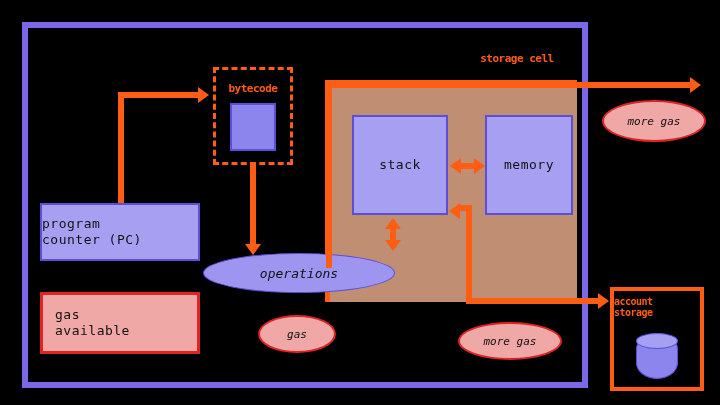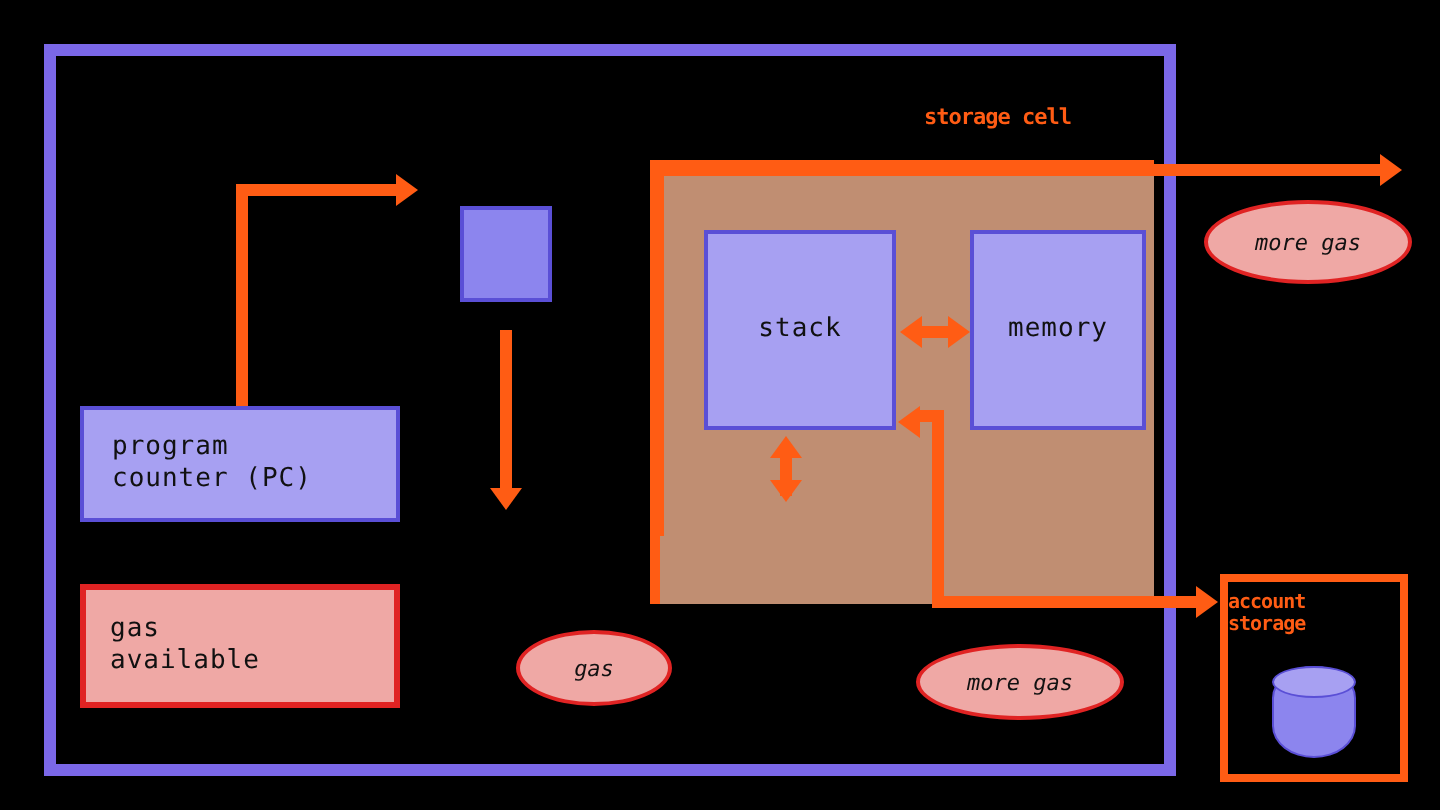--- a/index.html
+++ b/index.html
@@ -22,21 +22,21 @@
   .bbox{background:#a7a0f2;border:2px solid #5a4fd6;}
   .box-pc{left:40px;top:203px;width:160px;height:58px;}
   .box-stack{left:352px;top:115px;width:96px;height:100px;}
   .box-memory{left:485px;top:115px;width:88px;height:100px;}
   .box-inner-code{left:230px;top:103px;width:46px;height:48px;
                   background:#8c85ee;border:2px solid #5a4fd6;}
 
   .boxtxt{position:absolute;left:0;right:0;top:50%;
           transform:translateY(-50%);text-align:center;
           color:#111;font-size:13px;line-height:1.25;letter-spacing:.5px;}
-  .box-pc .boxtxt{text-align:left;padding-left:14px;}
+  .box-pc .boxtxt{text-align:left;}
 
   
   .gasbox{left:40px;top:292px;width:160px;height:62px;
           background:#efa8a5;border:3px solid #e02323;}
   .gasbox .boxtxt{text-align:left;padding-left:12px;}
 
   
   .bytecode-box{left:213px;top:67px;width:80px;height:98px;
                 border:3px dashed #ff5c14;}
   .bytecode-label{position:absolute;left:0;right:0;top:12px;
@@ -64,21 +64,21 @@
   .storage-label{position:absolute;left:0;right:0;top:6px;text-align:left;
                  color:#ff5c14;font-size:10px;font-weight:bold;
                  line-height:1.05;letter-spacing:-0.5px;}
   .cyl{position:absolute;left:50%;transform:translateX(-50%);top:42px;
        width:40px;height:44px;background:#8c85ee;border:1px solid #5a4fd6;
        border-radius:50%/16px;}
   .cyl::before{content:"";position:absolute;left:-1px;top:-1px;width:40px;
        height:14px;background:#a7a0f2;border:1px solid #5a4fd6;border-radius:50%;}
 
   
-  .statecell-label{left:462px;top:52px;width:110px;text-align:left;
+  .statecell-label{left:462px;top:52px;width:110px;text-align:center;
                    color:#ff5c14;font-size:11px;font-weight:bold;
                    letter-spacing:-0.5px;}
 
   
   .ln{background:#ff5c14;}
   .h{height:6px;} .v{width:6px;}
 
   .ar{width:0;height:0;}
   .ar-r{border-left:11px solid #ff5c14;border-top:8px solid transparent;
         border-bottom:8px solid transparent;}
@@ -97,33 +97,39 @@
   <div class="abs evm-frame"></div>
 
   <div class="abs state-panel"></div>
 
   <div class="abs statecell-label">storage cell</div>
 
   <div class="abs ln v" style="left:118px;top:92px;height:114px;"></div>
   <div class="abs ln h" style="left:118px;top:92px;width:82px;"></div>
   <div class="abs ar ar-r" style="left:198px;top:87px;"></div>
 
+  <div class="abs bytecode-box">
+    <div class="bytecode-label">bytecode</div>
+  </div>
   <div class="abs box-inner-code"></div>
 
   <div class="abs ln v" style="left:250px;top:165px;height:85px;"></div>
   <div class="abs ar ar-d" style="left:245px;top:244px;"></div>
 
   <div class="abs bbox box-pc">
     <div class="boxtxt">program<br>counter (PC)</div>
   </div>
 
   <div class="abs gasbox">
     <div class="boxtxt">gas<br>available</div>
   </div>
 
+  <div class="abs ell ell-ops">
+    <span>operations</span>
+  </div>
 
   <div class="abs ln v" style="left:326px;top:82px;height:186px;"></div>
   <div class="abs ln h" style="left:326px;top:82px;width:252px;"></div>
 
   <div class="abs ln v" style="left:390px;top:222px;height:26px;"></div>
   <div class="abs ar ar-d" style="left:385px;top:240px;"></div>
   <div class="abs ar ar-u" style="left:385px;top:218px;"></div>
 
   <div class="abs bbox box-stack">
     <div class="boxtxt">stack</div>

